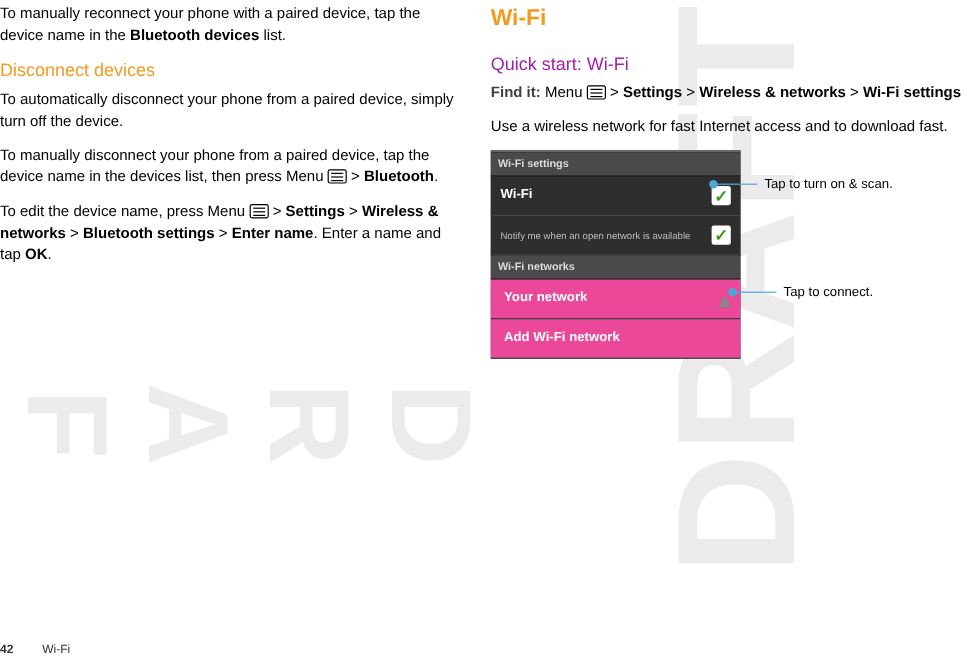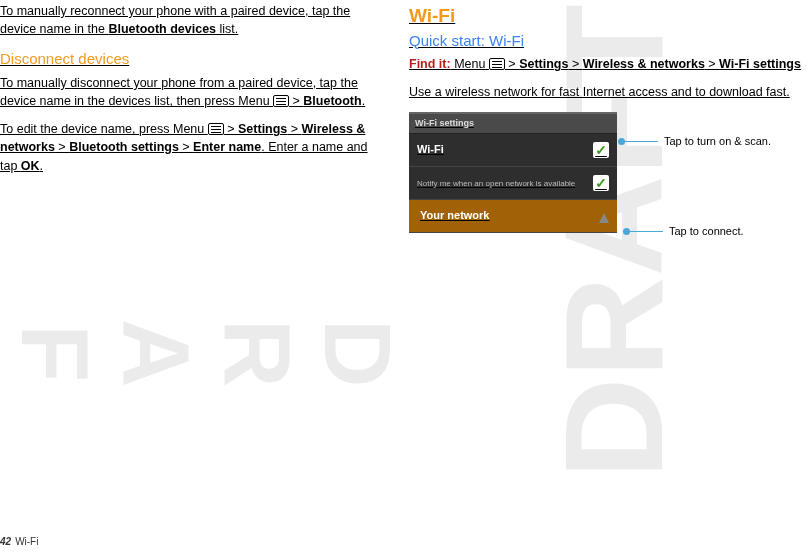--- a/index.html
+++ b/index.html
@@ -36,21 +36,20 @@
     right: -40px;
     top: 140px;
     font-size: 140px;
     transform: rotate(-90deg);
     letter-spacing: 0;
   }
   .columns {
     display: flex;
     gap: 21px;
     padding: 2px 8px 0 0;
-    text-decoration: underline;
   }
   .col {
     flex: 1;
     min-width: 0;
   }
   .col-left { max-width: 388px; }
   .col-right { flex: 1; }
   p { margin-bottom: 10px; }
   .section-title {
     color: #f39a1e;
@@ -62,25 +61,26 @@
     color: #f39a1e;
     font-size: 19px;
     font-weight: bold;
     margin-bottom: 0;
   }
   .subtitle {
     font-style: italic;
     margin-bottom: 14px;
   }
   .quick-title {
-    color: #3b82f6;
+    color: #a21caf;
     font-size: 15px;
     margin-bottom: 4px;
-  }
-  .lead { color: #b91c1c; font-weight: bold; }
+    margin-top: 13px;
+  }
+  .lead { color: #404040; font-weight: bold; }
   .menu-icon {
     display: inline-block;
     width: 16px;
     height: 12px;
     border: 1px solid #000;
     border-radius: 2px;
     vertical-align: -2px;
     position: relative;
     background: #fff;
   }
@@ -113,21 +113,21 @@
     border-bottom: 1px solid #222;
   }
   .ph-row {
     padding: 8px 8px;
     border-bottom: 1px solid #444;
     display: flex;
     align-items: center;
     justify-content: space-between;
     background: #2e2e2e;
   }
-  .ph-row.dark { background: #a16207; padding-left: 11px; }
+  .ph-row.dark { background: #ec4899; padding-left: 11px; }
   .ph-row .txt { flex: 1; }
   .ph-title { font-weight: bold; font-size: 11px; color: #fff; }
   .ph-sub { font-size: 8px; color: #bbb; line-height: 1.2; margin-top: 2px; }
   .chk {
     width: 16px; height: 16px;
     background: #fff;
     color: #3a9b1e;
     font-size: 14px;
     font-weight: bold;
     text-align: center;
@@ -173,38 +173,39 @@
     border-radius: 50%;
   }
 
   .footer {
     position: absolute;
     left: 0;
     bottom: 8px;
     font-size: 10px;
     color: #333;
   }
-  .footer b { margin-right: 4px; font-style: italic; }
+  .footer b { margin-right: 24px; }
 
   .phone-wrap { position: relative; }
 </style>
 </head>
 <body>
 
 <div class="watermark wm-left">DRAFT</div>
 <div class="watermark wm-right">DRAFT</div>
 
 <div class="columns">
 
   <div class="col col-left">
     <p>
       <span>To manually reconnect your phone with a paired device, tap the device name in the </span><b>Bluetooth devices</b><span> list.</span>
     </p>
 
     <div class="section-title">Disconnect devices</div>
+    <p>To automatically disconnect your phone from a paired device, simply turn off the device.</p>
     <p>
       <span>To manually disconnect your phone from a paired device, tap the device name in the devices list, then press Menu </span><span class="menu-icon"></span><span> &gt; </span><b>Bluetooth</b><span>.</span>
     </p>
 
     <p>
       <span>To edit the device name, press Menu </span><span class="menu-icon"></span><span> &gt; </span><b>Settings</b><span> &gt; </span><b>Wireless &amp; networks</b><span> &gt; </span><b>Bluetooth settings</b><span> &gt; </span><b>Enter name</b><span>. Enter a name and tap </span><b>OK</b><span>.</span>
     </p>
   </div>
 
   <div class="col col-right">
@@ -227,32 +228,38 @@
               <div class="ph-title">Wi-Fi</div>
             </div>
           <div class="chk">✓</div>
         </div>
         <div class="ph-row">
           <div class="txt">
             <div class="ph-sub">Notify me when an open network is available</div>
           </div>
           <div class="chk">✓</div>
         </div>
+        <div class="ph-header">Wi-Fi networks</div>
         <div class="ph-row dark">
           <div class="txt">
               <div class="ph-title">Your network</div>
             </div>
           <div class="wifi-ind"></div>
         </div>
+        <div class="ph-row dark">
+          <div class="txt">
+              <div class="ph-title">Add Wi-Fi network</div>
+            </div>
+        </div>
       </div>
 
-      <div class="callout" style="left:213px; top:22px;">
+      <div class="callout" style="left:186px; top:22px;">
         <span class="line" style="width:36px;"></span><span>Tap to turn on &amp; scan.</span>
       </div>
-      <div class="callout" style="left:218px; top:112px;">
+      <div class="callout" style="left:202px; top:112px;">
         <span class="line" style="width:36px;"></span><span>Tap to connect.</span>
       </div>
     </div>
   </div>
 </div>
 
 <div class="footer">
   <b>42</b><span>Wi-Fi</span>
 </div>
 

